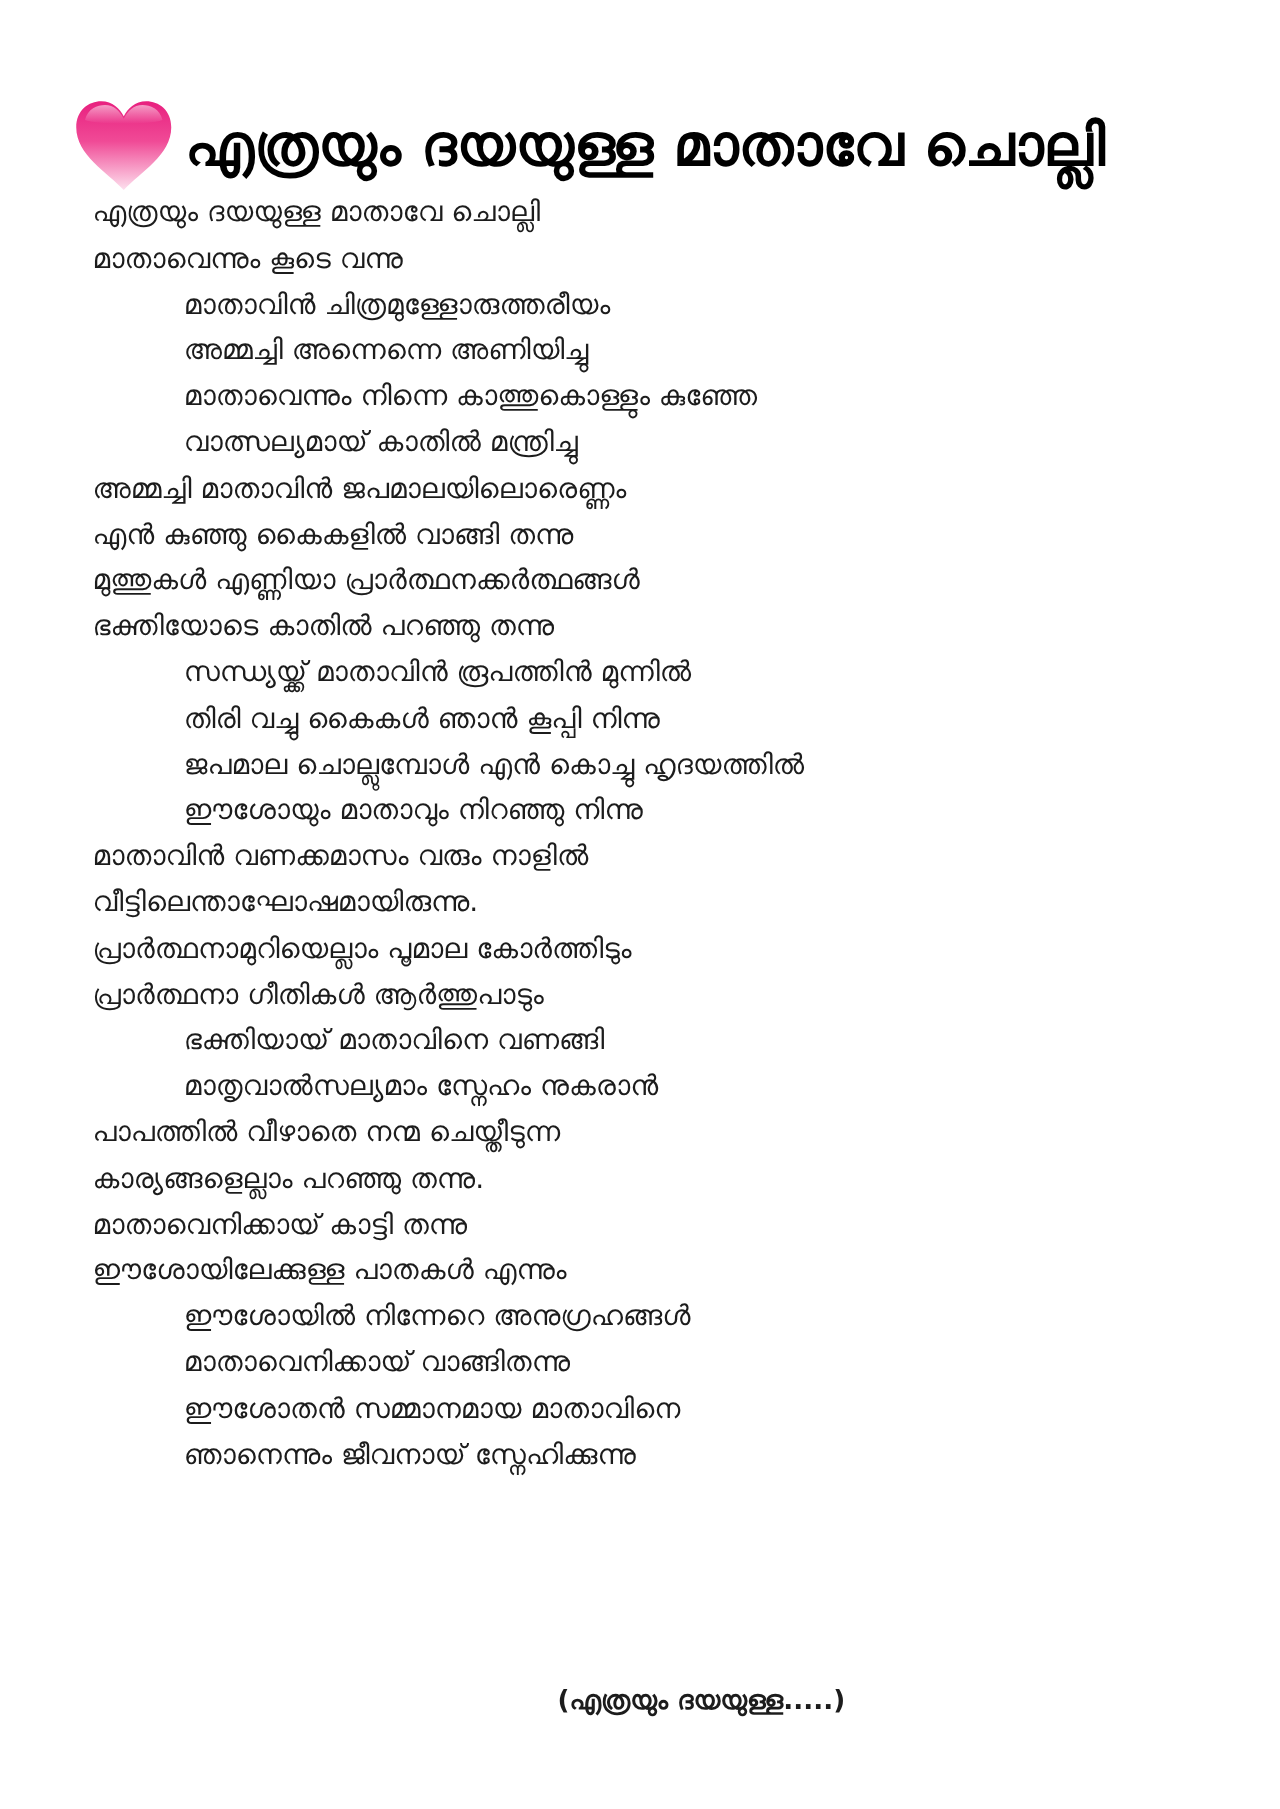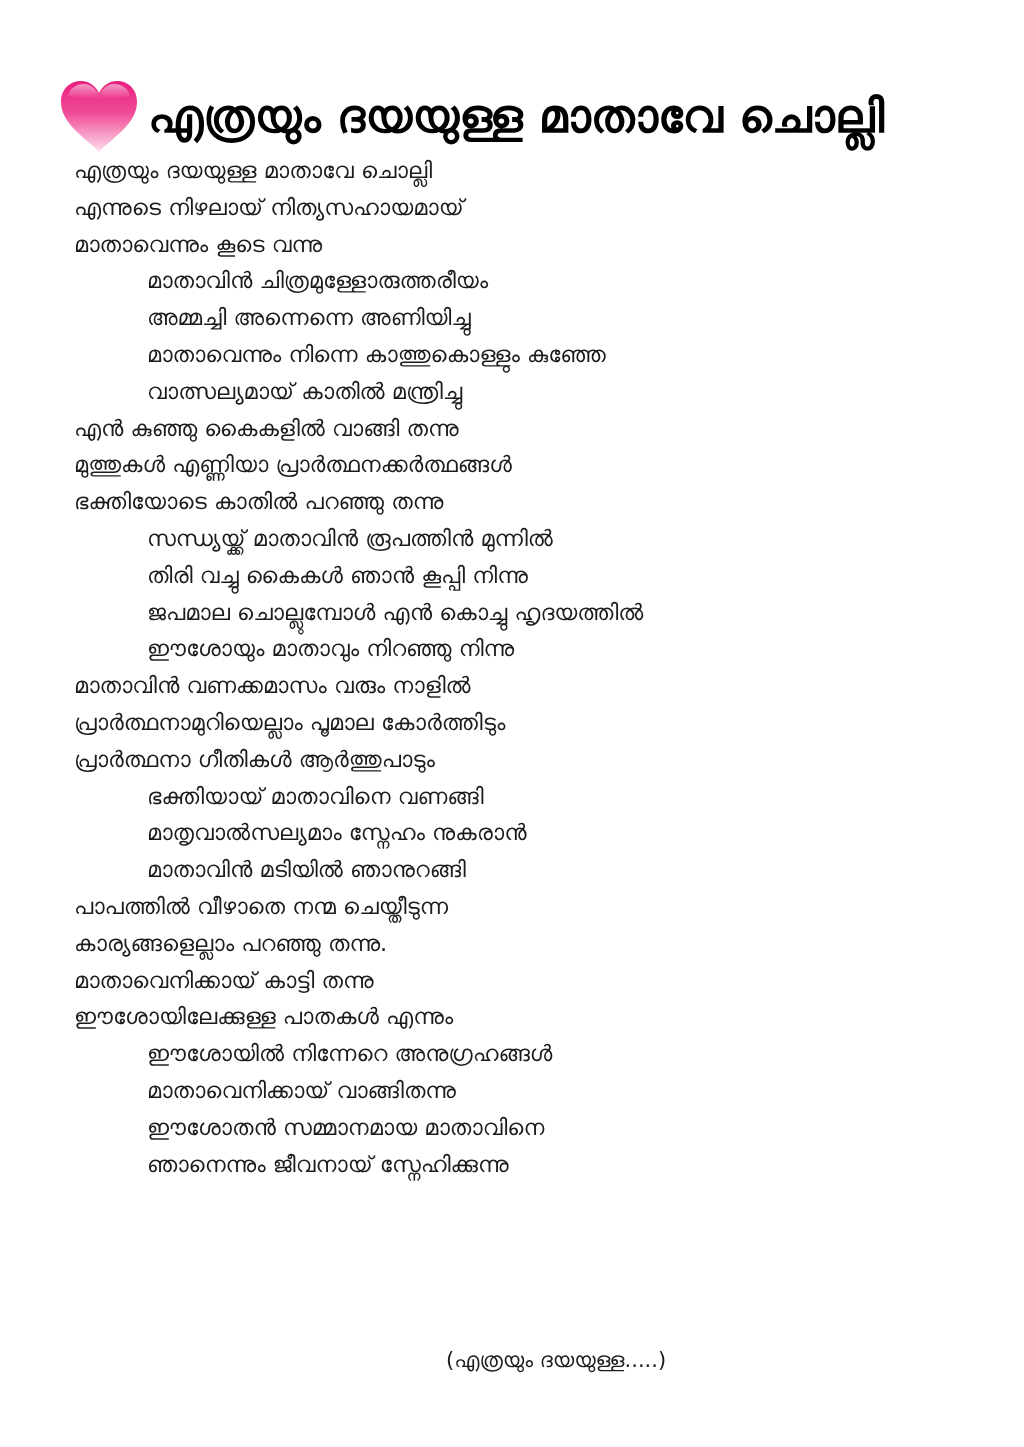--- a/index.html
+++ b/index.html
@@ -5,21 +5,21 @@
     html, body { margin: 0; padding: 0; background: #ffffff; }
     body { width: 1024px; height: 1447px; position: relative; overflow: hidden;
            font-family: "DejaVu Sans", "Liberation Sans", sans-serif; color: #1a1a1a; }
     .title-row { position: absolute; left: 58px; top: 76px; height: 80px; display: flex; align-items: center; }
     .heart { width: 82px; height: 76px; position: relative; margin-right: 8px; }
     .heart svg { width: 82px; height: 76px; display: block; }
     .title { font-size: 46px; font-weight: bold; color: #000; letter-spacing: 0px; white-space: nowrap; line-height: 1; }
     .poem { position: absolute; left: 74px; top: 152px; width: 900px; }
     .line { font-size: 22.5px; height: 36.8px; line-height: 36.8px; white-space: nowrap; color: #1c1c1c; }
     .line.indent { padding-left: 73px; }
-    .refrain { position: absolute; left: 446px; top: 1342px; font-size: 21px; line-height: 36px; white-space: nowrap; color: #1c1c1c; }
+    .refrain { position: absolute; left: 446px; top: 1342px; font-size: 21px; line-height: 36px; white-space: nowrap; color: #1c1c1c; font-weight: bold; }
   </style>
 </head>
 <body>
 
 <div class="title-row">
   <div class="heart">
     <svg viewBox="0 0 82 76" xmlns="http://www.w3.org/2000/svg">
       <defs>
         <linearGradient id="hg" x1="0" y1="0" x2="0" y2="1">
           <stop offset="0" stop-color="#e8207f"></stop>
@@ -33,39 +33,39 @@
       </defs>
       <path d="M41 74 C 28 60, 3 46, 3 24 C 3 10, 13 3, 23 3 C 32 3, 38 9, 41 15 C 44 9, 50 3, 59 3 C 69 3, 79 10, 79 24 C 79 46, 54 60, 41 74 Z" fill="url(#hg)"></path>
       <path d="M10 18 C 12 9, 20 6, 26 6 C 33 6, 38 11, 41 17 C 44 11, 49 6, 56 6 C 62 6, 70 9, 72 18 C 60 22, 22 22, 10 18 Z" fill="url(#hl)"></path>
     </svg>
   </div>
   <div class="title">എത്രയും ദയയുള്ള മാതാവേ ചൊല്ലി</div>
 </div>
 
 <div class="poem" id="poem">
     <div class="line">എത്രയും ദയയുള്ള മാതാവേ ചൊല്ലി</div>
-    <div class="line">എന്നുടെ നിഴലായ് നിത്യസഹായമായ്</div>
     <div class="line">മാതാവെന്നും കൂടെ വന്നു</div>
     <div class="line indent">മാതാവിൻ ചിത്രമുള്ളോരുത്തരീയം</div>
     <div class="line indent">അമ്മച്ചി അന്നെന്നെ അണിയിച്ചു</div>
     <div class="line indent">മാതാവെന്നും നിന്നെ കാത്തുകൊള്ളും കുഞ്ഞേ</div>
     <div class="line indent">വാത്സല്യമായ് കാതിൽ മന്ത്രിച്ചു</div>
+    <div class="line">അമ്മച്ചി മാതാവിൻ ജപമാലയിലൊരെണ്ണം</div>
     <div class="line">എൻ കുഞ്ഞു കൈകളിൽ വാങ്ങി തന്നു</div>
     <div class="line">മുത്തുകൾ എണ്ണിയാ പ്രാർത്ഥനക്കർത്ഥങ്ങൾ</div>
     <div class="line">ഭക്തിയോടെ കാതിൽ പറഞ്ഞു തന്നു</div>
     <div class="line indent">സന്ധ്യയ്ക്ക് മാതാവിൻ രൂപത്തിൻ മുന്നിൽ</div>
     <div class="line indent">തിരി വച്ചു കൈകൾ ഞാൻ കൂപ്പി നിന്നു</div>
     <div class="line indent">ജപമാല ചൊല്ലുമ്പോൾ എൻ കൊച്ചു ഹൃദയത്തിൽ</div>
     <div class="line indent">ഈശോയും മാതാവും നിറഞ്ഞു നിന്നു</div>
     <div class="line">മാതാവിൻ വണക്കമാസം വരും നാളിൽ</div>
+    <div class="line">വീട്ടിലെന്താഘോഷമായിരുന്നു.</div>
     <div class="line">പ്രാർത്ഥനാമുറിയെല്ലാം പൂമാല കോർത്തിടും</div>
     <div class="line">പ്രാർത്ഥനാ ഗീതികൾ ആർത്തുപാടും</div>
     <div class="line indent">ഭക്തിയായ് മാതാവിനെ വണങ്ങി</div>
     <div class="line indent">മാതൃവാൽസല്യമാം സ്നേഹം നുകരാൻ</div>
-    <div class="line indent">മാതാവിൻ മടിയിൽ ഞാനുറങ്ങി</div>
     <div class="line">പാപത്തിൽ വീഴാതെ നന്മ ചെയ്തീടുന്ന</div>
     <div class="line">കാര്യങ്ങളെല്ലാം പറഞ്ഞു തന്നു.</div>
     <div class="line">മാതാവെനിക്കായ് കാട്ടി തന്നു</div>
     <div class="line">ഈശോയിലേക്കുള്ള പാതകൾ എന്നും</div>
     <div class="line indent">ഈശോയിൽ നിന്നേറെ അനുഗ്രഹങ്ങൾ</div>
     <div class="line indent">മാതാവെനിക്കായ് വാങ്ങിതന്നു</div>
     <div class="line indent">ഈശോതൻ സമ്മാനമായ മാതാവിനെ</div>
     <div class="line indent">ഞാനെന്നും ജീവനായ് സ്നേഹിക്കുന്നു</div>
   </div>
 

